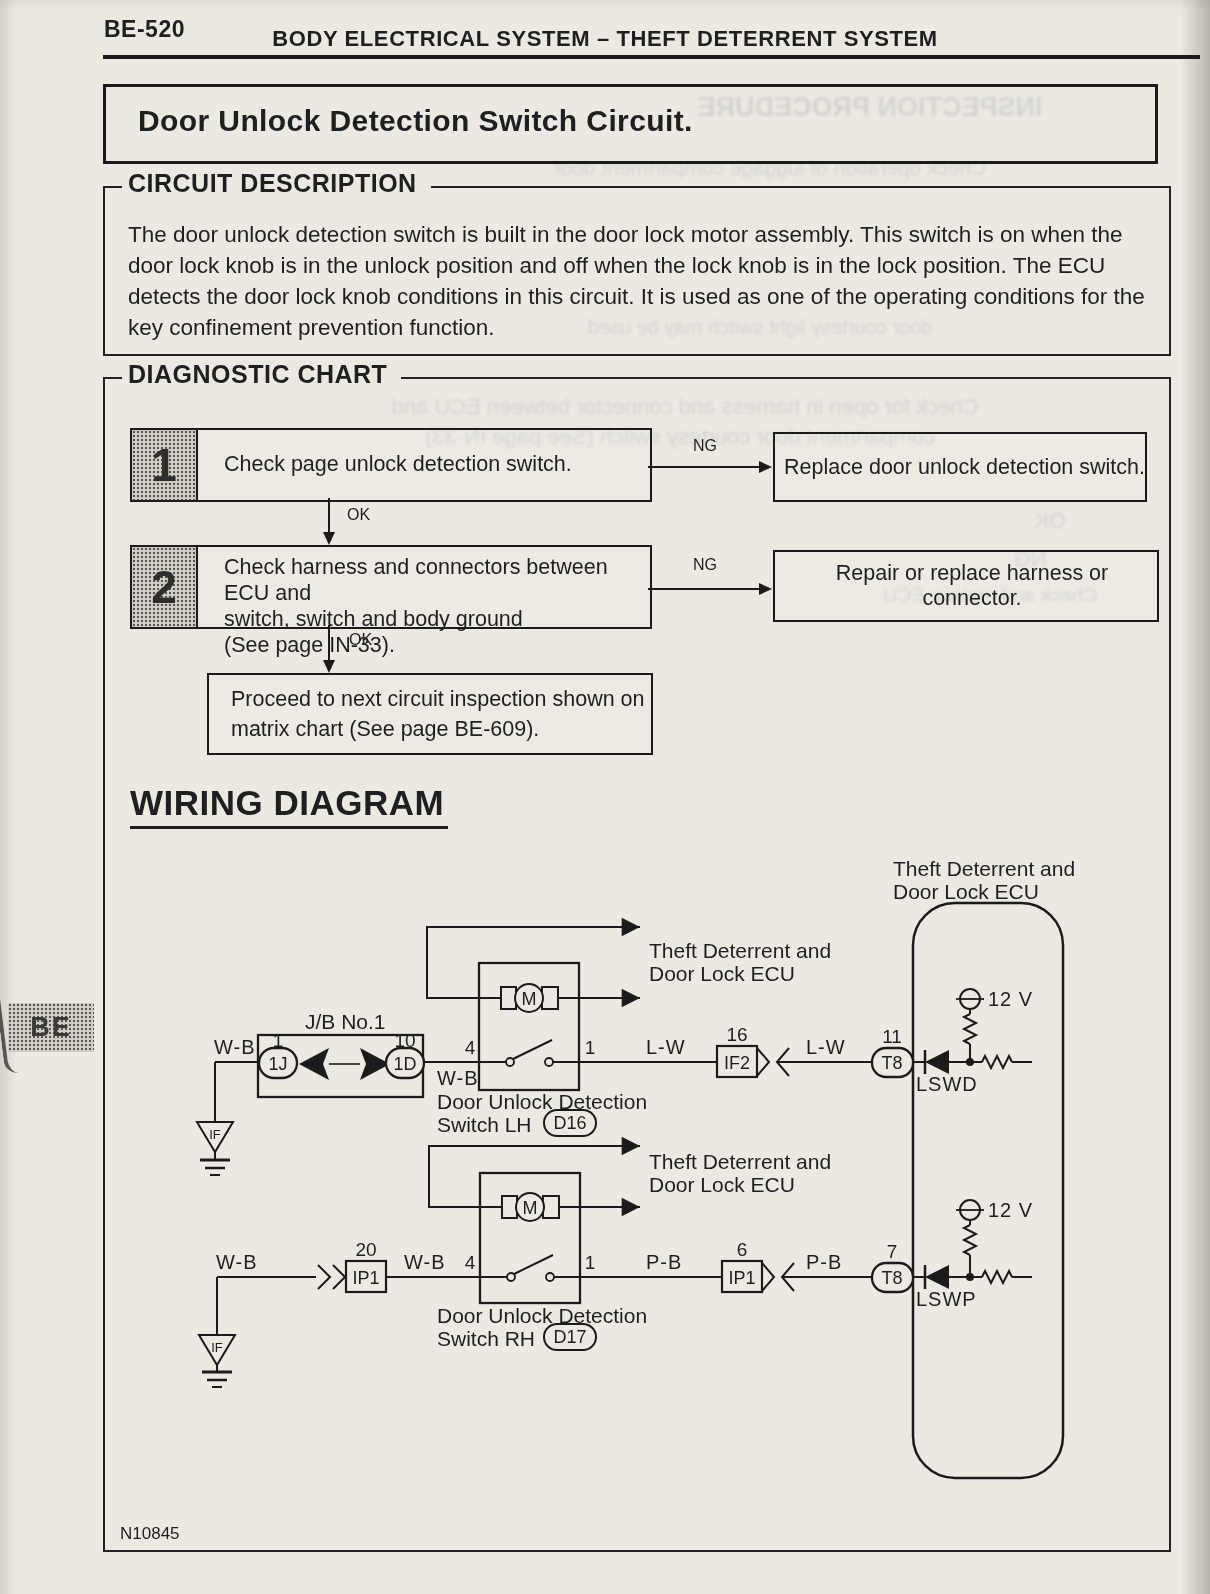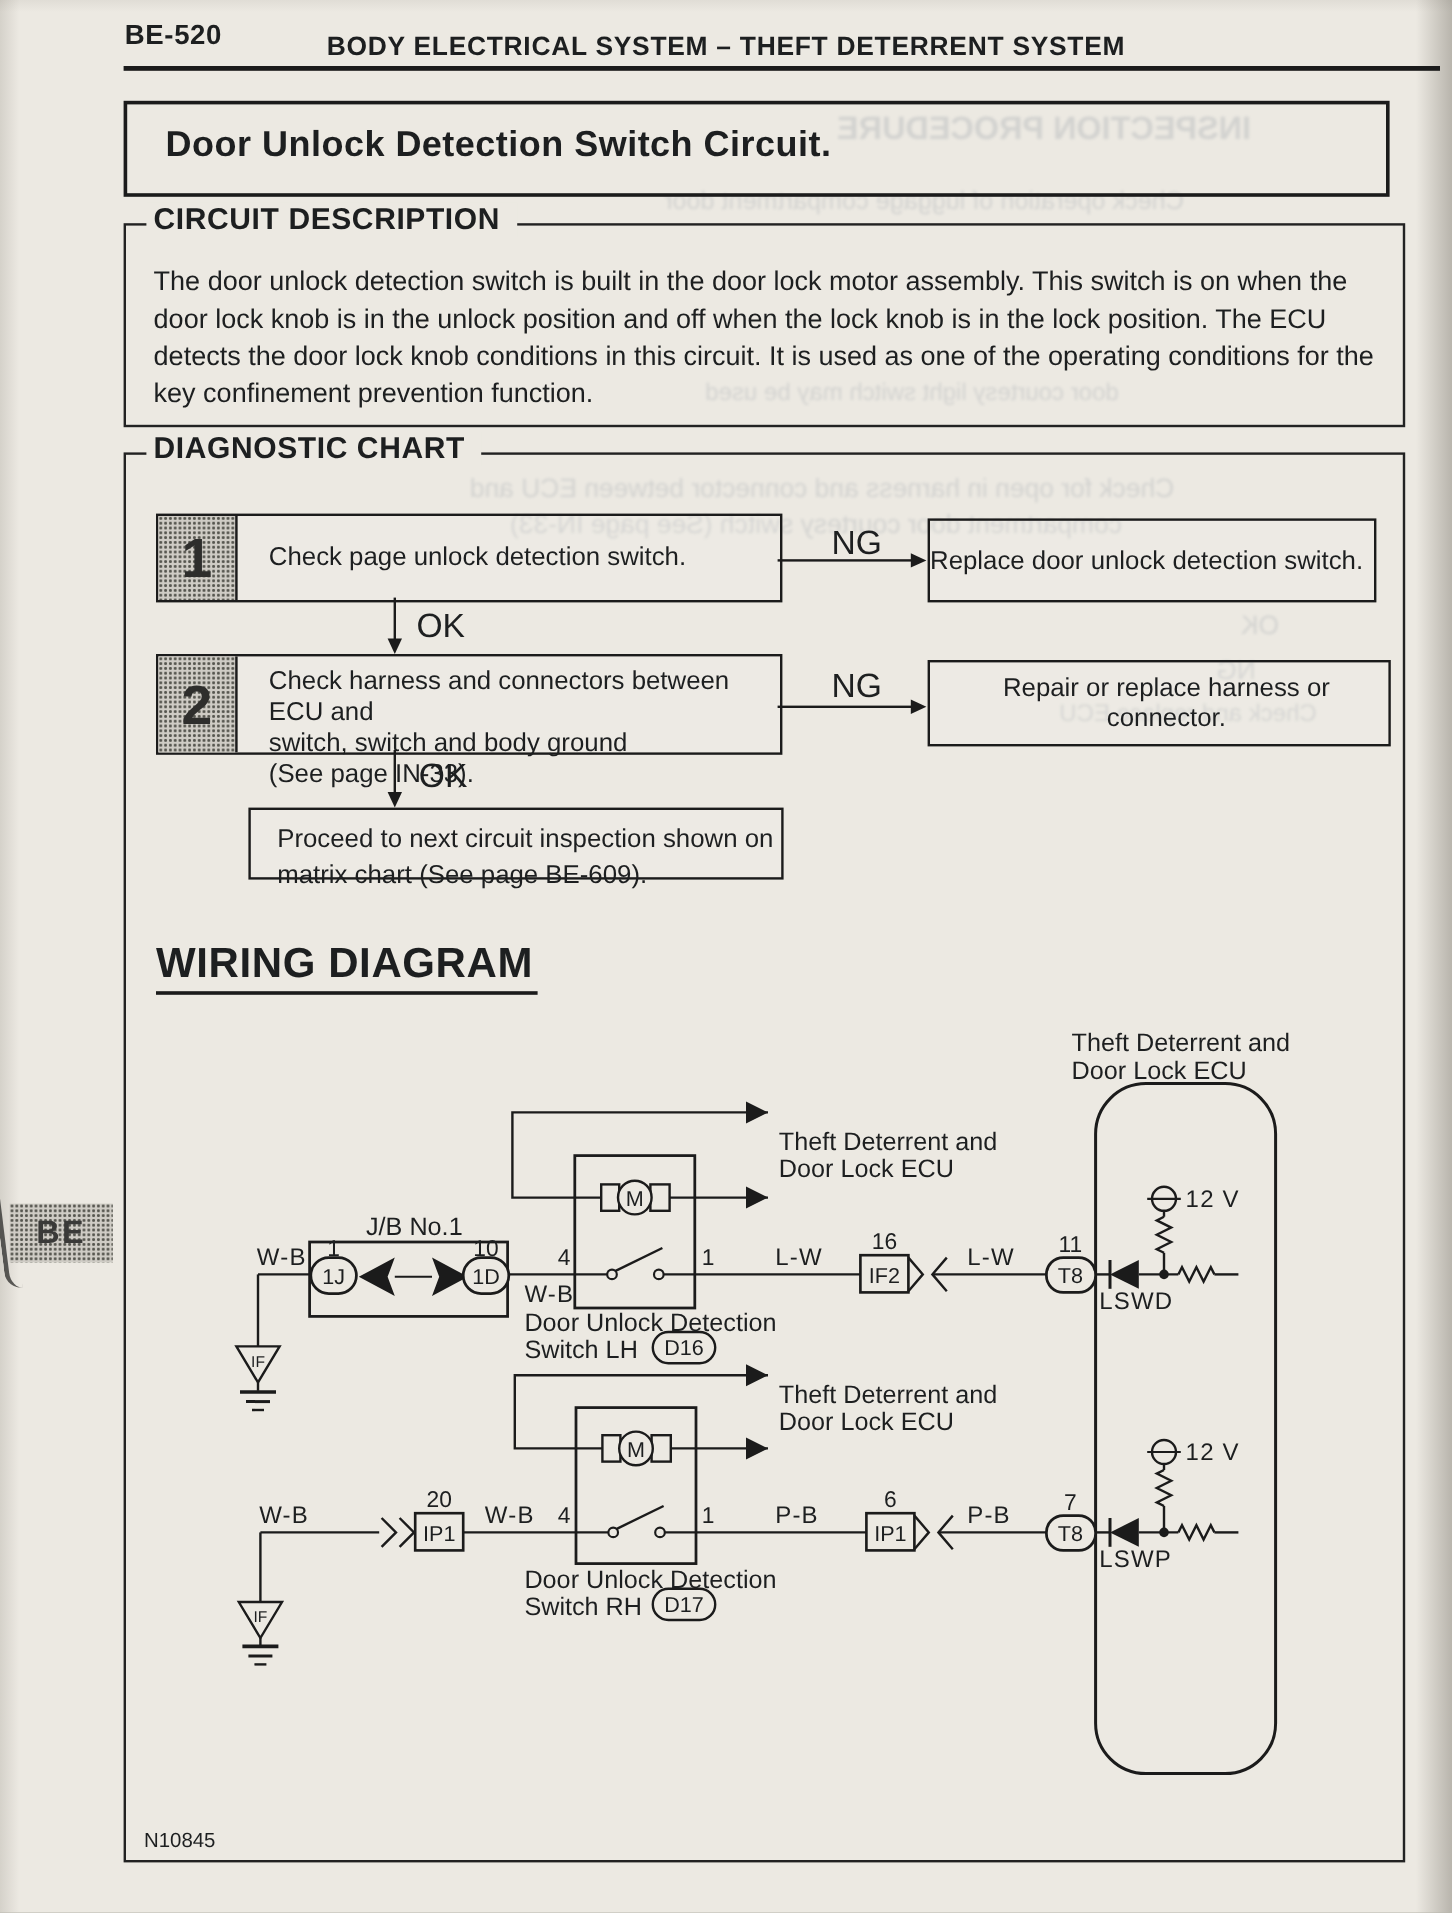--- a/index.html
+++ b/index.html
@@ -34,28 +34,28 @@
   .stepbox1{left:130px; top:428px; width:518px; height:70px;}
   .stepbox2{left:130px; top:545px; width:518px; height:80px;}
   .tile{left:0; top:0; bottom:0; width:64px; border-right:2px solid #1b1b1b;
         background-color:#cfccc5;
         background-image:radial-gradient(circle,#56564f 1px, rgba(0,0,0,0) 1.4px);
         background-size:4px 4px;
         display:flex; align-items:center; justify-content:center;}
   .tile span{font-size:46px; font-weight:700; color:#2e2e2c;}
   .steptext1{left:92px; top:22px; font-size:21.5px;}
   .steptext2{left:92px; top:7px; font-size:21.5px; line-height:26px;}
-  .endbox1{left:773px; top:432px; width:370px; height:66px; display:flex; align-items:center; justify-content:flex-start; text-align:center; font-size:21.5px;}
+  .endbox1{left:773px; top:432px; width:370px; height:66px; display:flex; align-items:center; justify-content:flex-end; text-align:center; font-size:21.5px;}
   .endbox2{left:773px; top:550px; width:370px; height:68px; display:flex; align-items:center; justify-content:center; text-align:center; font-size:21.5px;padding-left:12px;}
-  .procbox{left:207px; top:673px; width:446px; height:60px; font-size:21.5px; line-height:30px; padding:9px 0 0 22px; box-sizing:border-box;}
+  .procbox{left:207px; top:673px; width:446px; height:82px; font-size:21.5px; line-height:30px; padding:9px 0 0 22px; box-sizing:border-box;}
   .hline{background:#1b1b1b; height:2px;}
   .vline{background:#1b1b1b; width:2px;}
   .arr-r{width:0;height:0;border-left:13px solid #1b1b1b;border-top:6px solid transparent;border-bottom:6px solid transparent;}
   .arr-d{width:0;height:0;border-top:13px solid #1b1b1b;border-left:6px solid transparent;border-right:6px solid transparent;}
-  .flowlab{font-size:28px;}
+  .flowlab{font-size:16px;}
   
   .wdhead{left:130px; top:783px; font-size:35px; font-weight:700; letter-spacing:0.5px; border-bottom:3.5px solid #1b1b1b; padding:0 4px 3px 0;}
   
   .betab{left:8px; top:1003px; width:86px; height:49px;
          background-color:#cfccc5;
          background-image:radial-gradient(circle,#56564f 1px, rgba(0,0,0,0) 1.4px);
          background-size:4px 4px;
          display:flex; align-items:center; justify-content:center;
          font-size:27px; font-weight:700; letter-spacing:2px; color:#3a3a38;}
   .curl{left:0px; top:988px; width:10px; height:86px; border-left:4px solid #2a2a28; border-radius:0 0 0 18px; transform:rotate(-7deg); opacity:0.75;}

